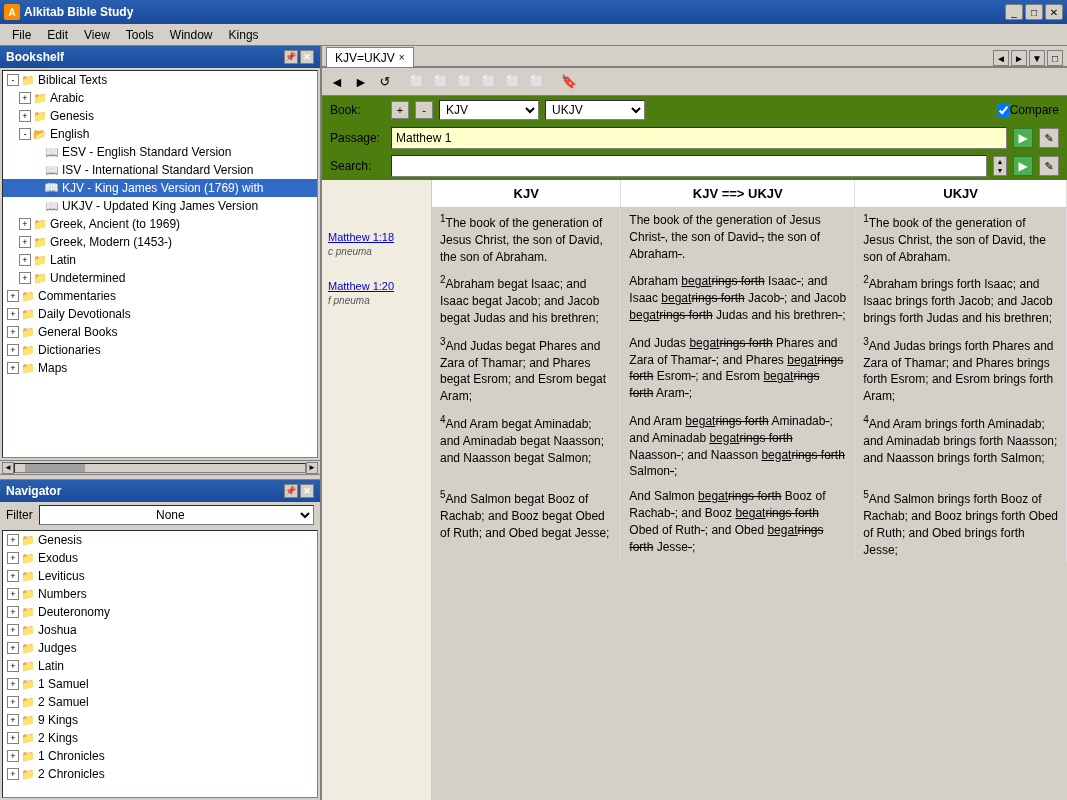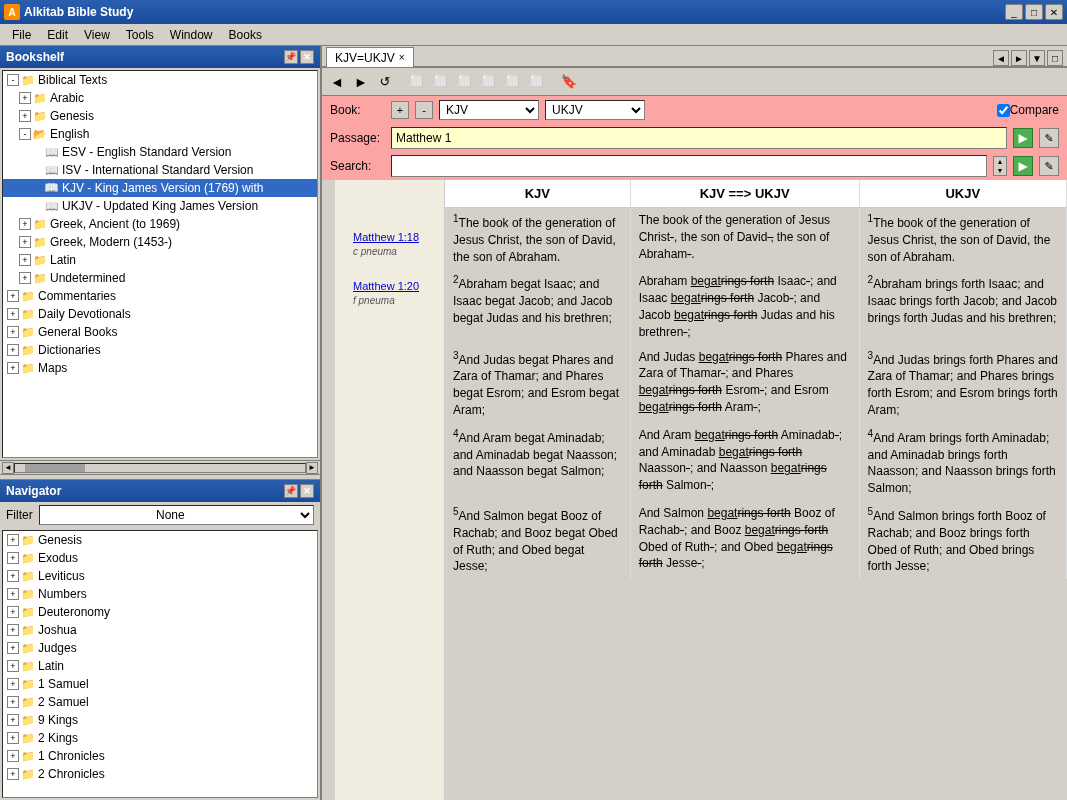--- a/index.html
+++ b/index.html
@@ -159,21 +159,21 @@
     }
     .tb-sep { width: 6px; }
 
     
     .control-row {
       display: flex;
       align-items: center;
       height: 28px;
       padding: 2px 8px;
       gap: 6px;
-      background: #fca5a5;
+      background: #4d7c0f;
     }
     .ctrl-label { font-size: 12px; min-width: 55px; }
     .ctrl-btn {
       width: 18px; height: 18px;
       background: #d4d0c8;
       border: 1px solid #808080;
       display: flex; align-items: center; justify-content: center;
       font-size: 11px; cursor: pointer;
     }
     .ctrl-select {
@@ -214,22 +214,21 @@
       display: flex;
       overflow: hidden;
     }
 
     
     .verse-margin {
       width: 110px;
       background: #f0ede0;
       border-right: 1px solid #ccc;
       overflow-y: auto;
-      padding: 8px 18px;
-      margin-left: 13px;
+      padding: 8px 6px;
     }
     .verse-ref {
       color: #0000cc;
       font-size: 11px;
       cursor: pointer;
       line-height: 18px;
       text-decoration: underline;
     }
     .verse-sub { color: #555; font-size: 10px; font-style: italic; }
 
@@ -343,21 +342,21 @@
     <div class="title-btn">✕</div>
   </div>
 </div>
 
 <div class="menu-bar">
   <div class="menu-item">File</div>
   <div class="menu-item">Edit</div>
   <div class="menu-item">View</div>
   <div class="menu-item">Tools</div>
   <div class="menu-item">Window</div>
-  <div class="menu-item">Books</div>
+  <div class="menu-item">Kings</div>
 </div>
 
 <div class="main-layout">
 
   <div class="left-panel">
 
     <div class="panel-header">
       <span>Bookshelf</span>
       <div class="panel-header-controls">
         <div class="panel-ctrl-btn">📌</div>

